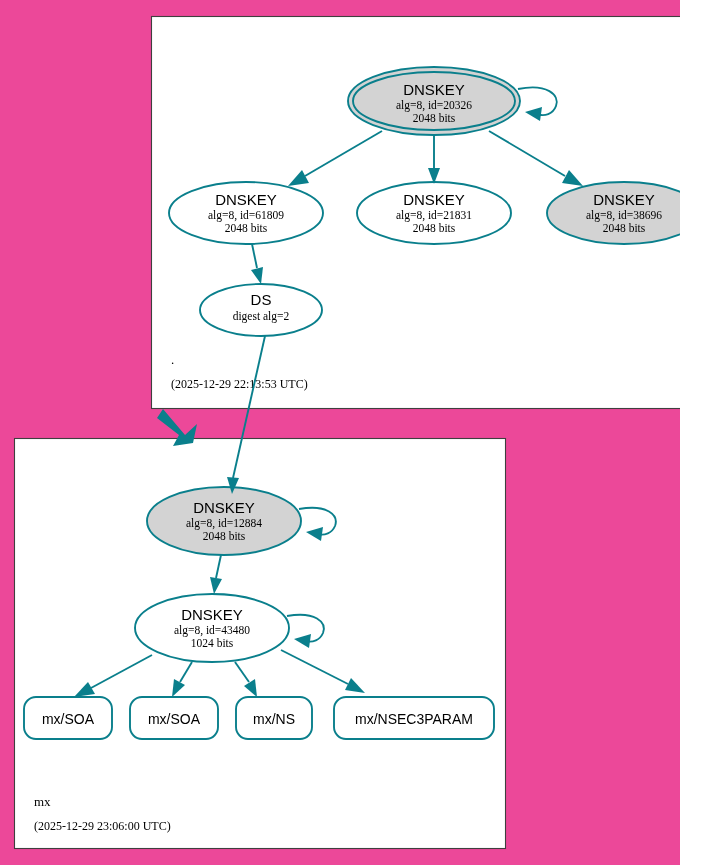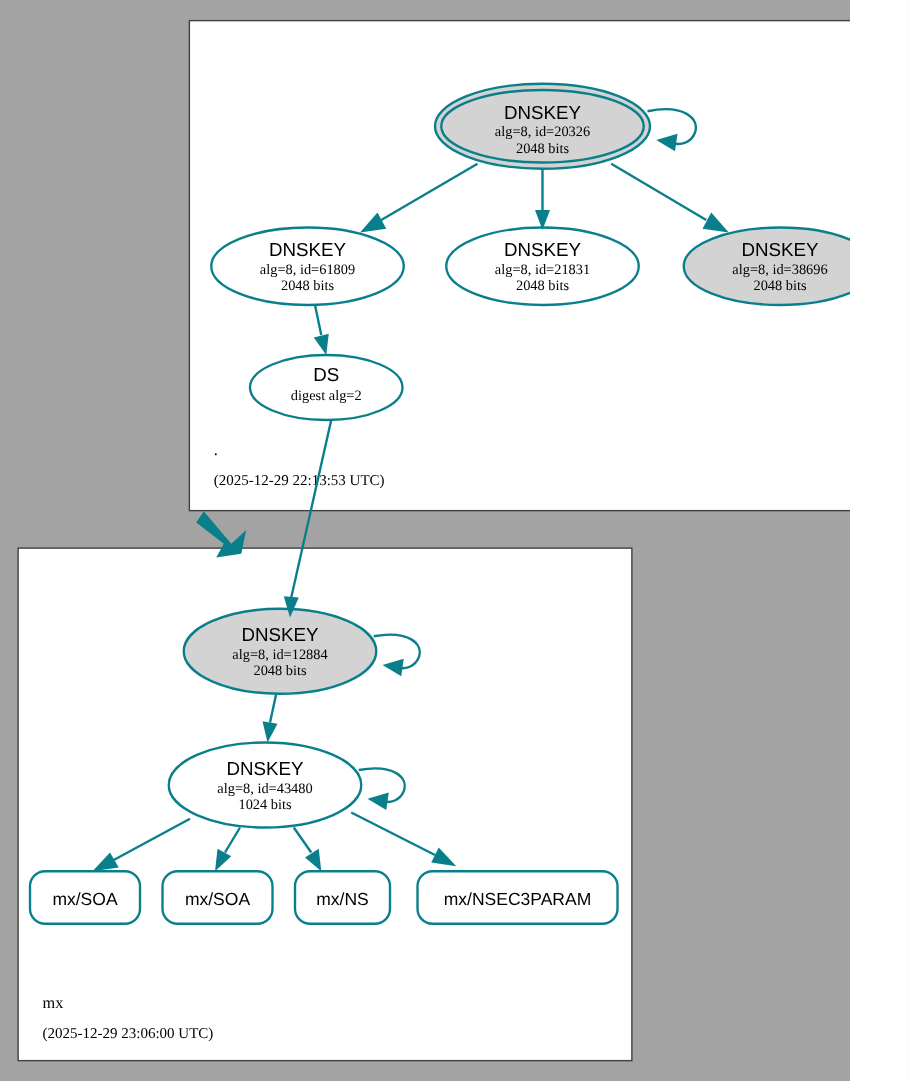--- a/index.html
+++ b/index.html
@@ -9,21 +9,21 @@
     background: #ffffff;
   }
   body {
     font-family: "Liberation Sans", sans-serif;
   }
   #stage {
     position: relative;
     width: 680px;
     height: 865px;
     overflow: hidden;
-    background: #a3a3a3;
+    background: #ec4899;
   }
   #graph-svg {
     position: absolute;
     left: 0;
     top: 0;
     width: 727px;
     height: 865px;
     display: block;
   }
   text {

